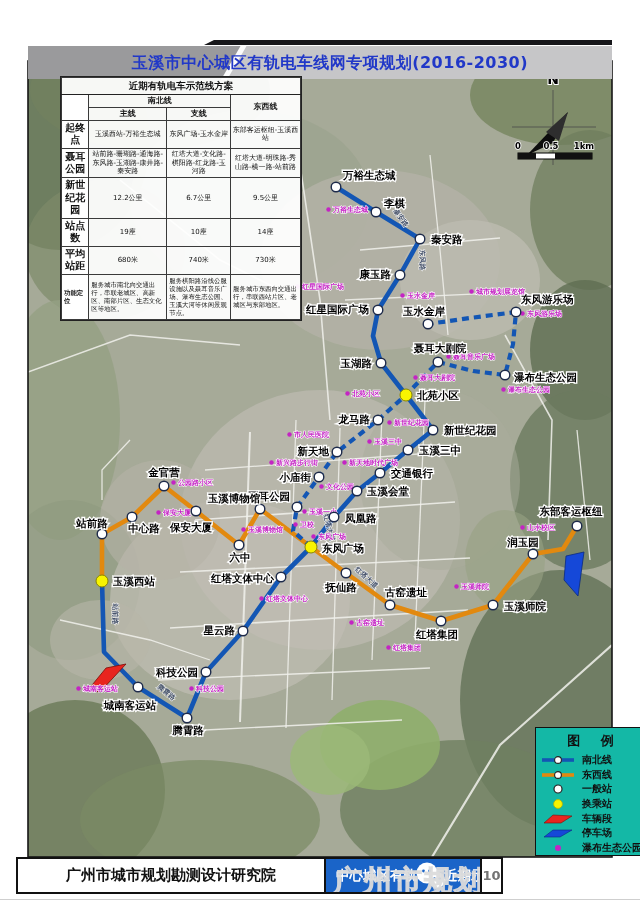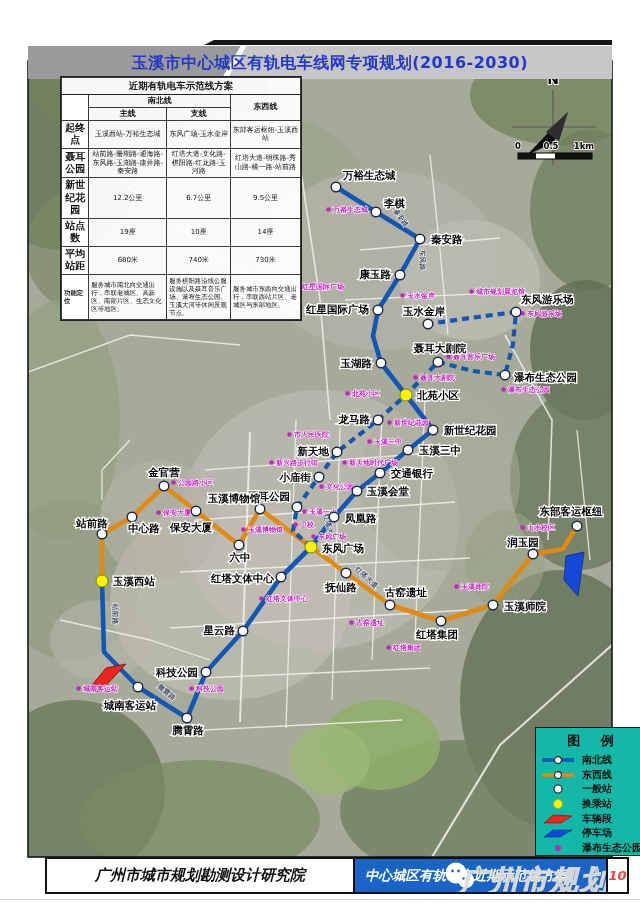--- a/index.html
+++ b/index.html
@@ -31,31 +31,31 @@
   .plan-table tr.func td.lbl{text-align:left;}
   
   .legend{position:absolute;left:500px;top:727px;width:113px;height:129px;background:#14b8a6;
           border:1.6px solid #111;box-sizing:border-box;padding:3px 4px 2px 4px;margin-left:35px;}
   .legend-title{text-align:center;font-size:13px;font-weight:bold;letter-spacing:8px;color:#111;
                 margin:1px 0 3px 6px;}
   .legend-row{display:flex;align-items:center;height:14.6px;}
   .legend-row svg{flex:0 0 36px;height:12px;}
   .legend-row span{font-size:10px;font-weight:bold;color:#111;margin-left:6px;white-space:nowrap;}
   
-  .footer{position:absolute;left:45px;top:857px;width:584px;height:37px;display:flex;font-style:italic;}
+  .footer{position:absolute;left:16px;top:857px;width:487px;height:37px;display:flex;}
   .f-left{flex:0 0 310px;background:#fff;border:2px solid #111;box-sizing:border-box;
           display:flex;align-items:center;justify-content:center;font-size:15px;font-weight:bold;color:#111;}
   .f-mid{flex:1 1 auto;background:#1a64c8;border:2px solid #111;border-left:none;box-sizing:border-box;
          position:relative;display:flex;align-items:center;overflow:hidden;}
   .f-banner{font-size:13.5px;font-weight:bold;color:#fff;margin-left:10px;white-space:nowrap;}
   .f-watermark{position:absolute;right:-4px;top:3px;font-size:28px;font-weight:bold;letter-spacing:2px;
          color:transparent;-webkit-text-stroke:1.1px #dcdcdc;opacity:.95;white-space:nowrap;}
   .f-wechat{position:absolute;left:86px;top:1px;}
   .f-page{flex:0 0 21px;background:#fff;border:2px solid #111;border-left:none;box-sizing:border-box;
-          display:flex;align-items:center;justify-content:center;font-size:13px;font-weight:bold;color:#ef4444;}
+          display:flex;align-items:center;justify-content:center;font-size:13px;font-weight:bold;color:#737373;}
   .bottom-line{position:absolute;left:0;top:899px;width:640px;height:1px;background:#cfcfcf;}
 </style>
 </head>
 <body>
 
 <div class="page">
 
   <svg id="map-svg" width="640" height="910">
       <defs>
         <clipPath id="mapclip">

